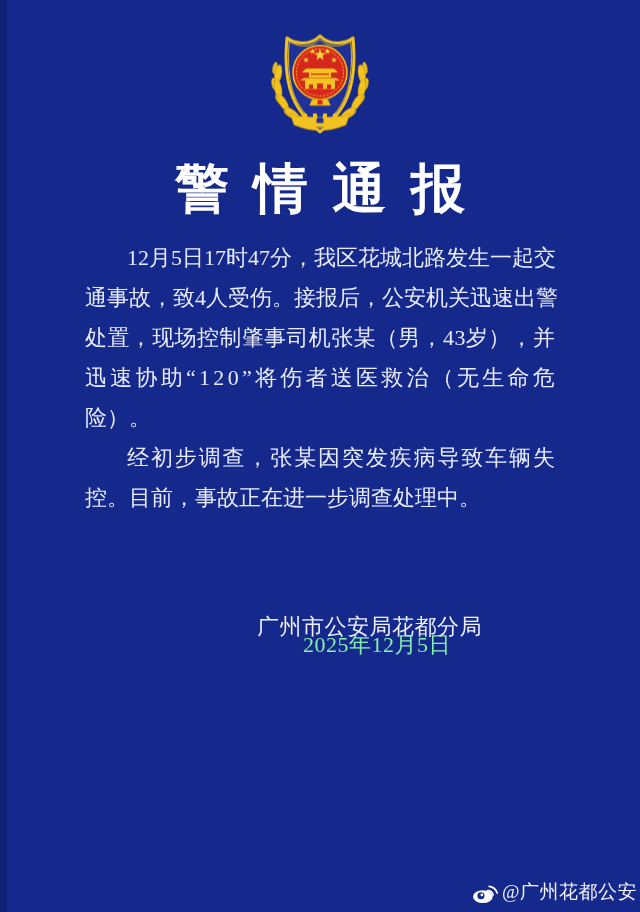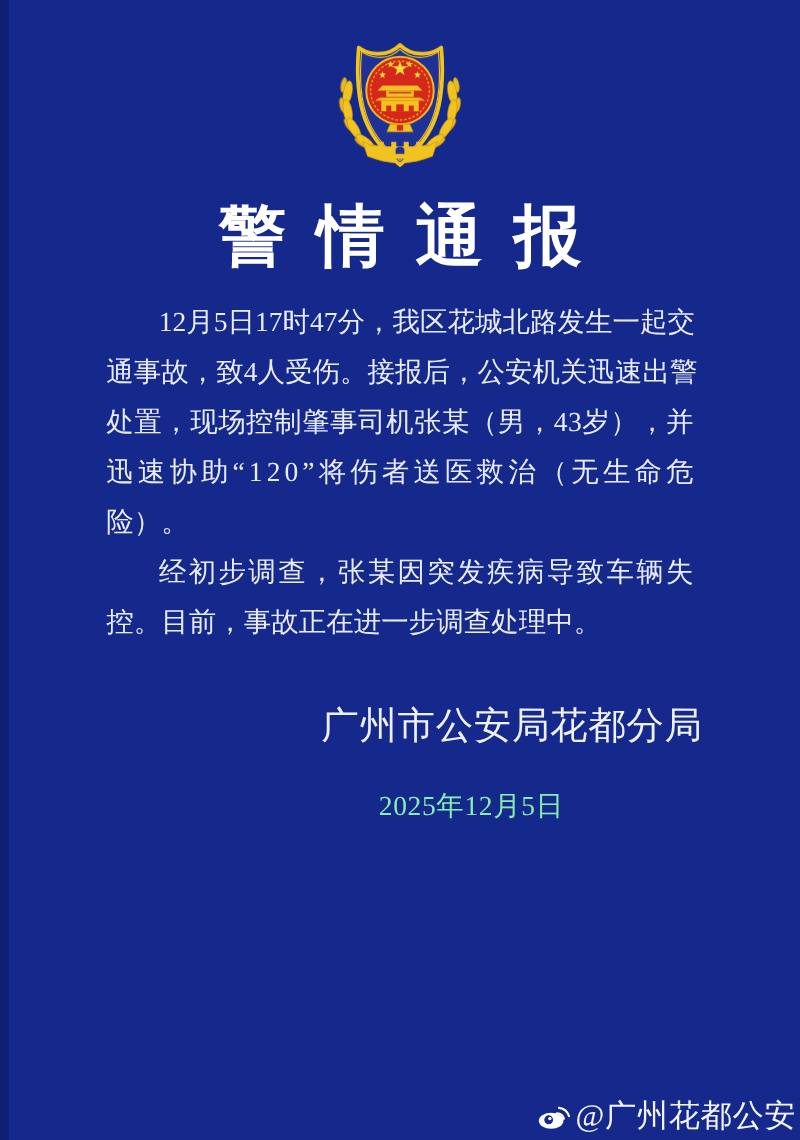--- a/index.html
+++ b/index.html
@@ -28,33 +28,33 @@
     position:absolute;left:85px;top:238px;width:470px;
   }
   .notice-line{
     height:40px;display:flex;align-items:center;
     font-size:22px;color:#e8ecfa;
   }
   .notice-line.justify{justify-content:space-between;}
   .notice-line.natural{justify-content:flex-start;}
   .notice-line.indent{padding-left:42px;}
   .signature{
-    position:absolute;left:257px;top:560px;height:30px;
-    font-size:30px;color:#eef1fb;letter-spacing:0.5px;white-space:nowrap;
+    position:absolute;left:257px;top:612px;height:30px;
+    font-size:22px;color:#eef1fb;letter-spacing:0.5px;white-space:nowrap;
   }
   .date-line{
     position:absolute;left:303px;top:630px;height:30px;
     font-size:22px;color:#86efac;letter-spacing:0.5px;white-space:nowrap;
   }
   .watermark{
     position:absolute;top:880px;right:3px;height:24px;
     display:flex;align-items:center;gap:3px;
   }
   .watermark-text{
-    font-size:25px;color:#ffffff;opacity:.95;letter-spacing:0.5px;white-space:nowrap;
+    font-size:19px;color:#ffffff;opacity:.95;letter-spacing:0.5px;white-space:nowrap;
   }
   .weibo-icon{display:block;}
 </style>
 </head>
 <body>
 
 <div class="page">
   <div class="edge-strip"></div>
 
   <svg class="emblem" viewBox="0 0 200 200" aria-hidden="true">

